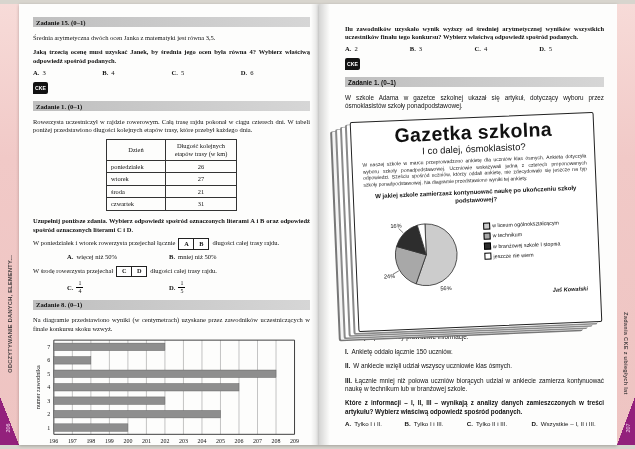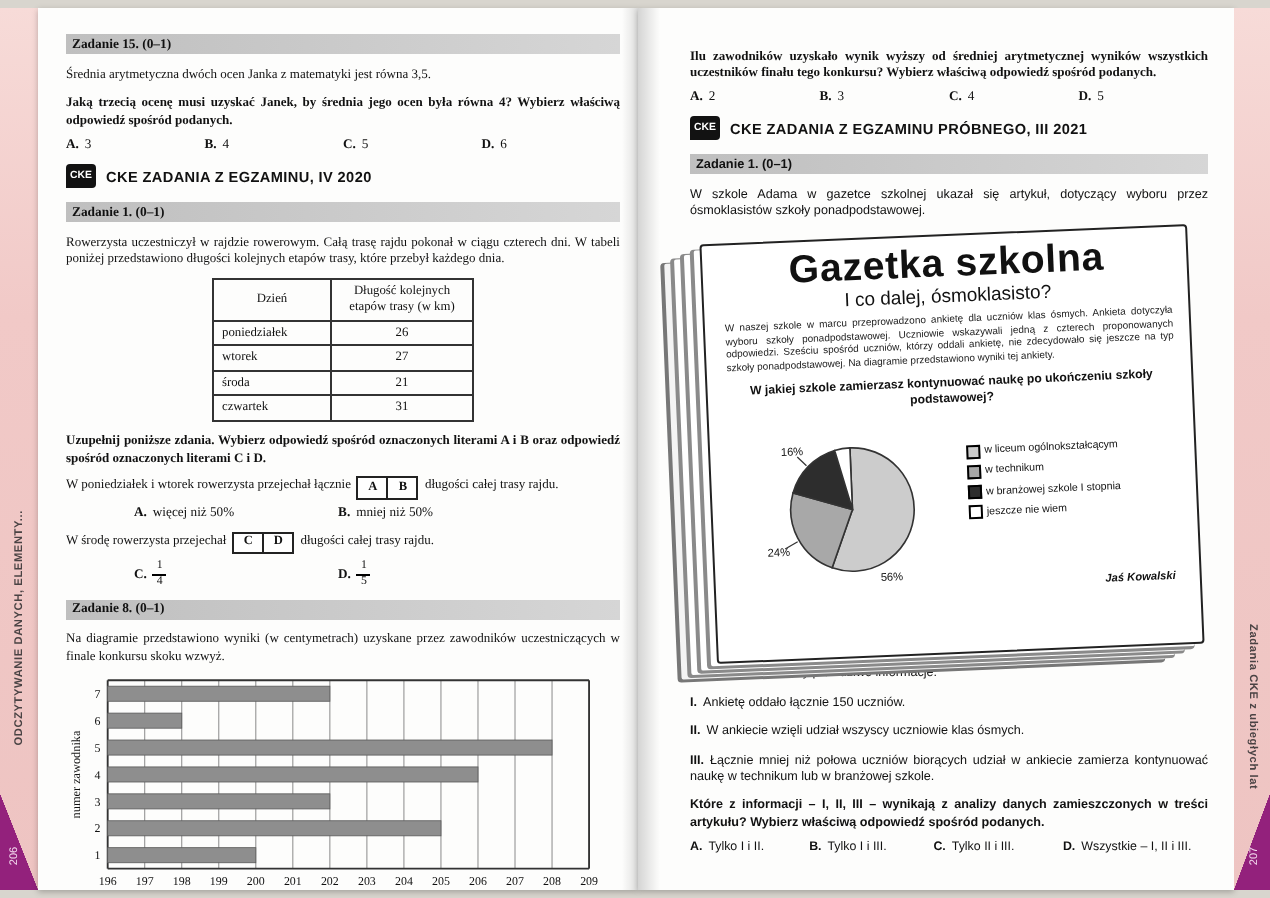--- a/index.html
+++ b/index.html
@@ -128,21 +128,20 @@
             </div>
           <div class="option">
               <span class="opt-label">D.</span>
               <span>6</span>
             </div>
         </div>
       </section>
 
       <div class="cke-header">
         <span class="cke-badge">CKE</span>
-        <span class="cke-title">CKE ZADANIA Z EGZAMINU, IV 2020</span>
       </div>
 
       <section>
         <div class="task-header">Zadanie 1. (0–1)</div>
         <p class="para">Rowerzysta uczestniczył w rajdzie rowerowym. Całą trasę rajdu pokonał w ciągu czterech dni. W tabeli poniżej przedstawiono długości kolejnych etapów trasy, które przebył każdego dnia.</p>
         <table class="etap-table">
           <tbody>
               <tr>
             <th>Dzień</th>
             <th>Długość kolejnych etapów trasy (w km)</th>
@@ -290,21 +289,20 @@
             </div>
           <div class="option">
               <span class="opt-label">D.</span>
               <span>5</span>
             </div>
         </div>
       </section>
 
       <div class="cke-header">
         <span class="cke-badge">CKE</span>
-        <span class="cke-title">CKE ZADANIA Z EGZAMINU PRÓBNEGO, III 2021</span>
       </div>
 
       <section>
         <div class="task-header" style="font-family:'Liberation Sans',sans-serif;font-size:6.4px">Zadanie 1. (0–1)</div>
         <p class="para sans-para">W szkole Adama w gazetce szkolnej ukazał się artykuł, dotyczący wyboru przez ósmoklasistów szkoły ponadpodstawowej.</p>
 
         <div class="news-wrap">
           <div class="newspaper">
             <div class="news-title">Gazetka szkolna</div>
             <div class="news-subtitle">I co dalej, ósmoklasisto?</div>

